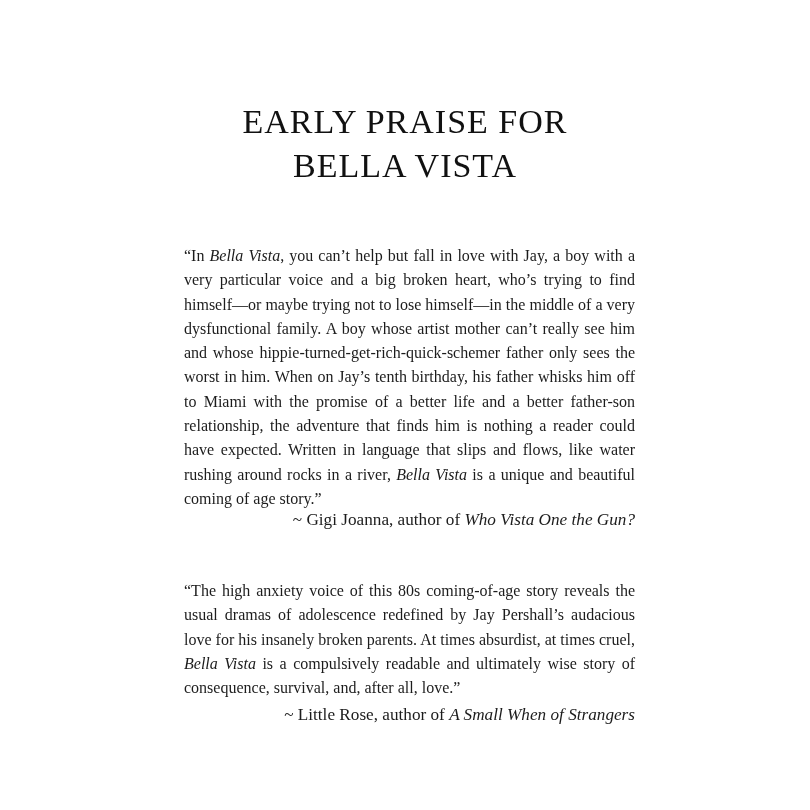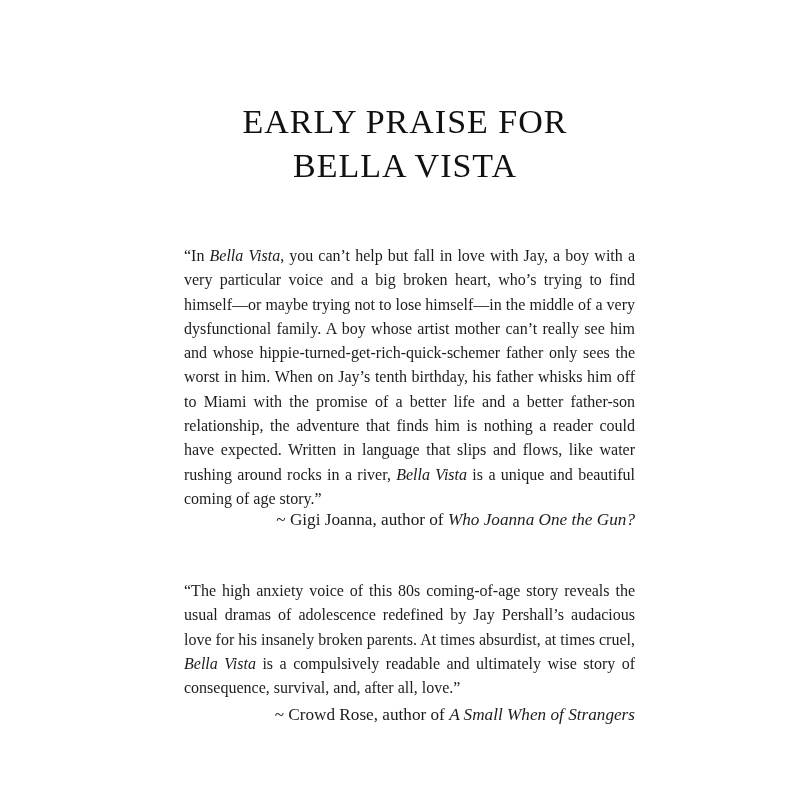--- a/index.html
+++ b/index.html
@@ -71,19 +71,19 @@
 
 <div class="page">
 
   <h1 class="title">
     <span>EARLY PRAISE FOR</span>
     <span>BELLA VISTA</span>
   </h1>
 
   <p class="quote quote-1"><span>“In </span><em>Bella Vista</em><span>, you can’t help but fall in love with Jay, a boy with a very particular voice and a big broken heart, who’s trying to find himself—or maybe trying not to lose himself—in the middle of a very dysfunctional family. A boy whose artist mother can’t really see him and whose hippie-turned-get-rich-quick-schemer father only sees the worst in him. When on Jay’s tenth birthday, his father whisks him off to Miami with the promise of a better life and a better father-son relationship, the adventure that finds him is nothing a reader could have expected. Written in language that slips and flows, like water rushing around rocks in a river, </span><em>Bella Vista</em><span> is a unique and beautiful coming of age story.”</span></p>
 
-  <p class="attribution attr-1"><span>~ Gigi Joanna, author of </span><em>Who Joanna One the Gun?</em></p>
+  <p class="attribution attr-1"><span>~ Gigi Joanna, author of </span><em>Who Vista One the Gun?</em></p>
 
   <p class="quote quote-2"><span>“The high anxiety voice of this 80s coming-of-age story reveals the usual dramas of adolescence redefined by Jay Pershall’s audacious love for his insanely broken parents. At times absurdist, at times cruel, </span><em>Bella Vista</em><span> is a compulsively readable and ultimately wise story of consequence, survival,  and, after all, love.”</span></p>
 
-  <p class="attribution attr-2"><span>~ Crowd Rose, author of </span><em>A Small When of Strangers</em></p>
+  <p class="attribution attr-2"><span>~ Little Rose, author of </span><em>A Small When of Strangers</em></p>
 
 </div>
 
 </body></html>

